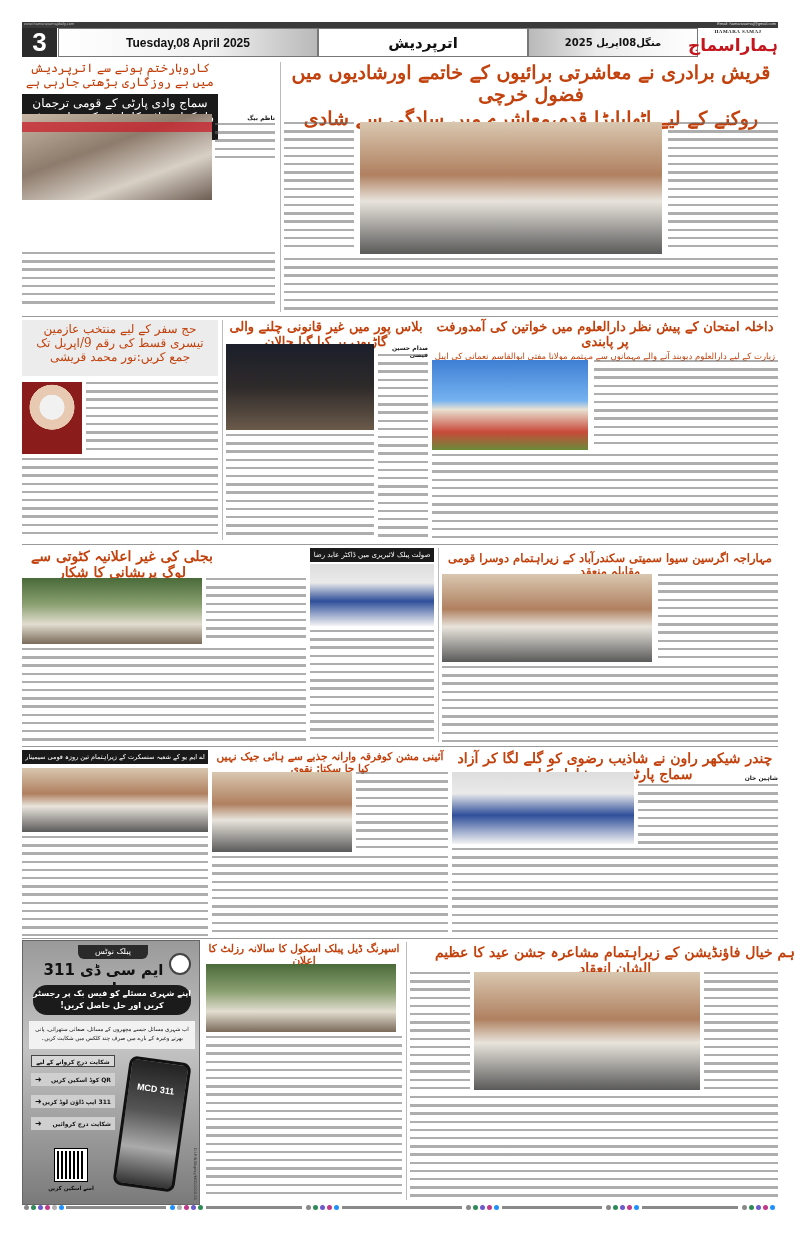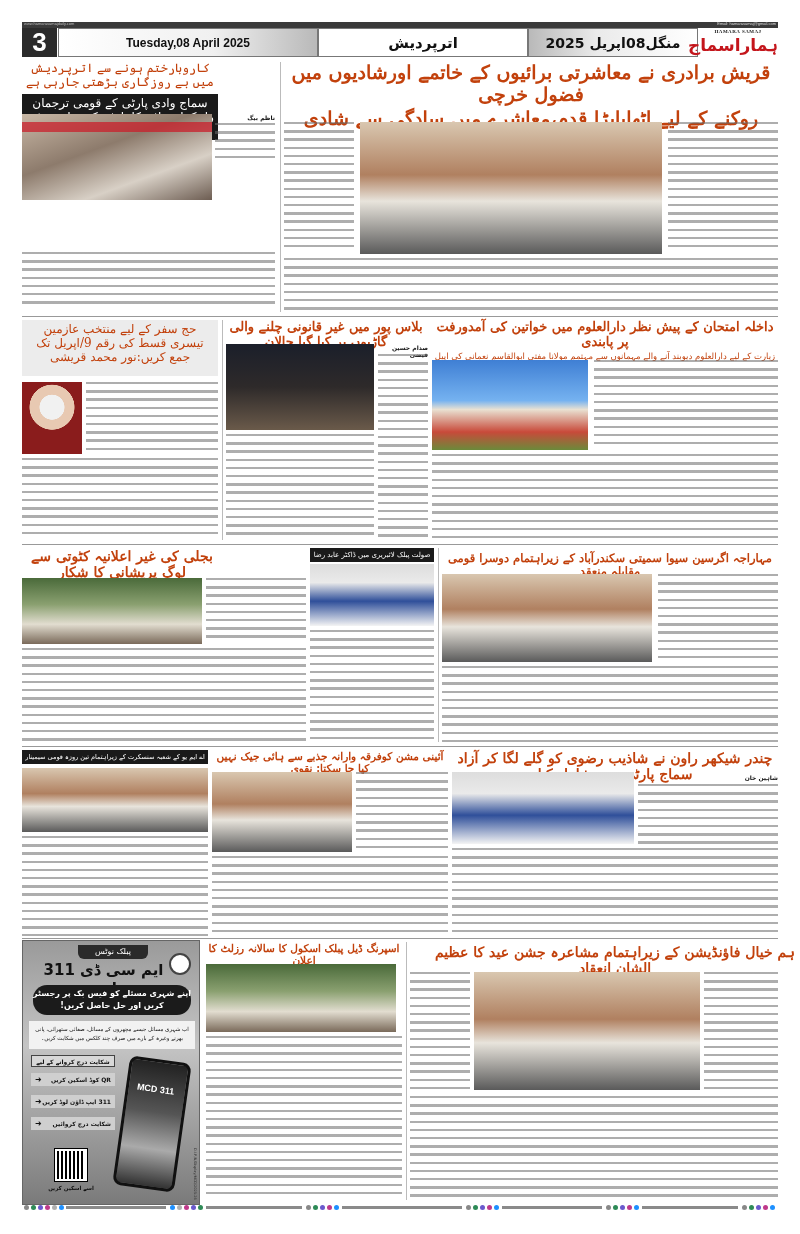--- a/index.html
+++ b/index.html
@@ -6,21 +6,21 @@
   body { width: 800px; height: 1234px; background: #ffffff; font-family: "DejaVu Sans", sans-serif; overflow: hidden; position: relative; color: #111; }
   .page { position: absolute; left: 22px; top: 22px; width: 756px; height: 1190px; }
   
   .masthead { position: absolute; left: 0; top: 0; width: 756px; height: 35px; }
   .mast-topbar { position: absolute; left: 0; top: 0; width: 756px; height: 6px; background: #3a3a3a; }
   .mast-url { position: absolute; left: 2px; top: -1px; font-size: 4px; color: #bbb; font-family: "Liberation Sans", sans-serif; }
   .mast-email { position: absolute; right: 2px; top: -1px; font-size: 4px; color: #ddd; font-family: "Liberation Sans", sans-serif; }
   .page-num { position: absolute; left: 0; top: 6px; width: 35px; height: 29px; background: #2b2b2b; color: #fff; font-family: "Liberation Sans", sans-serif; font-weight: bold; font-size: 26px; text-align: center; line-height: 29px; }
   .date-box { position: absolute; left: 36px; top: 6px; width: 260px; height: 29px; background: linear-gradient(90deg, #ffffff 0%, #f0f0f0 60%, #b9b9b9 100%); border: 1px solid #777; display: flex; align-items: center; justify-content: center; font-family: "Liberation Sans", sans-serif; font-weight: bold; font-size: 12px; }
   .section-box { position: absolute; left: 296px; top: 6px; width: 210px; height: 29px; background: #fff; border: 1px solid #777; display: flex; align-items: center; justify-content: center; font-weight: bold; font-size: 15px; direction: rtl; }
-  .urdu-date-box { position: absolute; left: 506px; top: 6px; width: 170px; height: 29px; background: linear-gradient(90deg, #b9b9b9 0%, #eaeaea 40%, #ffffff 100%); border: 1px solid #777; display: flex; align-items: center; justify-content: center; font-weight: bold; font-size: 14px; direction: rtl; }
+  .urdu-date-box { position: absolute; left: 506px; top: 6px; width: 170px; height: 29px; background: linear-gradient(90deg, #b9b9b9 0%, #eaeaea 40%, #ffffff 100%); border: 1px solid #777; display: flex; align-items: center; justify-content: center; font-weight: bold; font-size: 10px; direction: rtl; }
   .logo { position: absolute; left: 676px; top: 6px; width: 80px; height: 29px; text-align: center; }
   .logo-en { font-family: "Liberation Serif", serif; font-size: 5px; font-weight: bold; color: #222; letter-spacing: 0.5px; display:block; line-height: 7px; }
   .logo-ur { font-size: 17px; font-weight: bold; color: #c4161c; line-height: 20px; display:block; direction: rtl; }
   
   .block { position: absolute; }
   .headline { direction: rtl; text-align: center; font-family: "DejaVu Serif", serif; color: #c2410c; line-height: 1.15; }
   .subhead-dark { background: #1a1a1a; color: #fff; direction: rtl; text-align: center; font-size: 11px; padding: 2px 4px; font-family: "DejaVu Serif", serif; }
   .photo { position: absolute; background: linear-gradient(160deg, #c9b8a6 0%, #8d7b6c 40%, #d8d0c6 70%, #6d5d52 100%); overflow: hidden; }
   .photo.red-banner::before { content: ""; position: absolute; left: 0; top: 8px; width: 100%; height: 10px; background: #c91f2b; opacity: .75; }
   .photo.night { background: linear-gradient(180deg, #1b1f2a 0%, #2e2a2a 50%, #6a5a4a 100%); }

